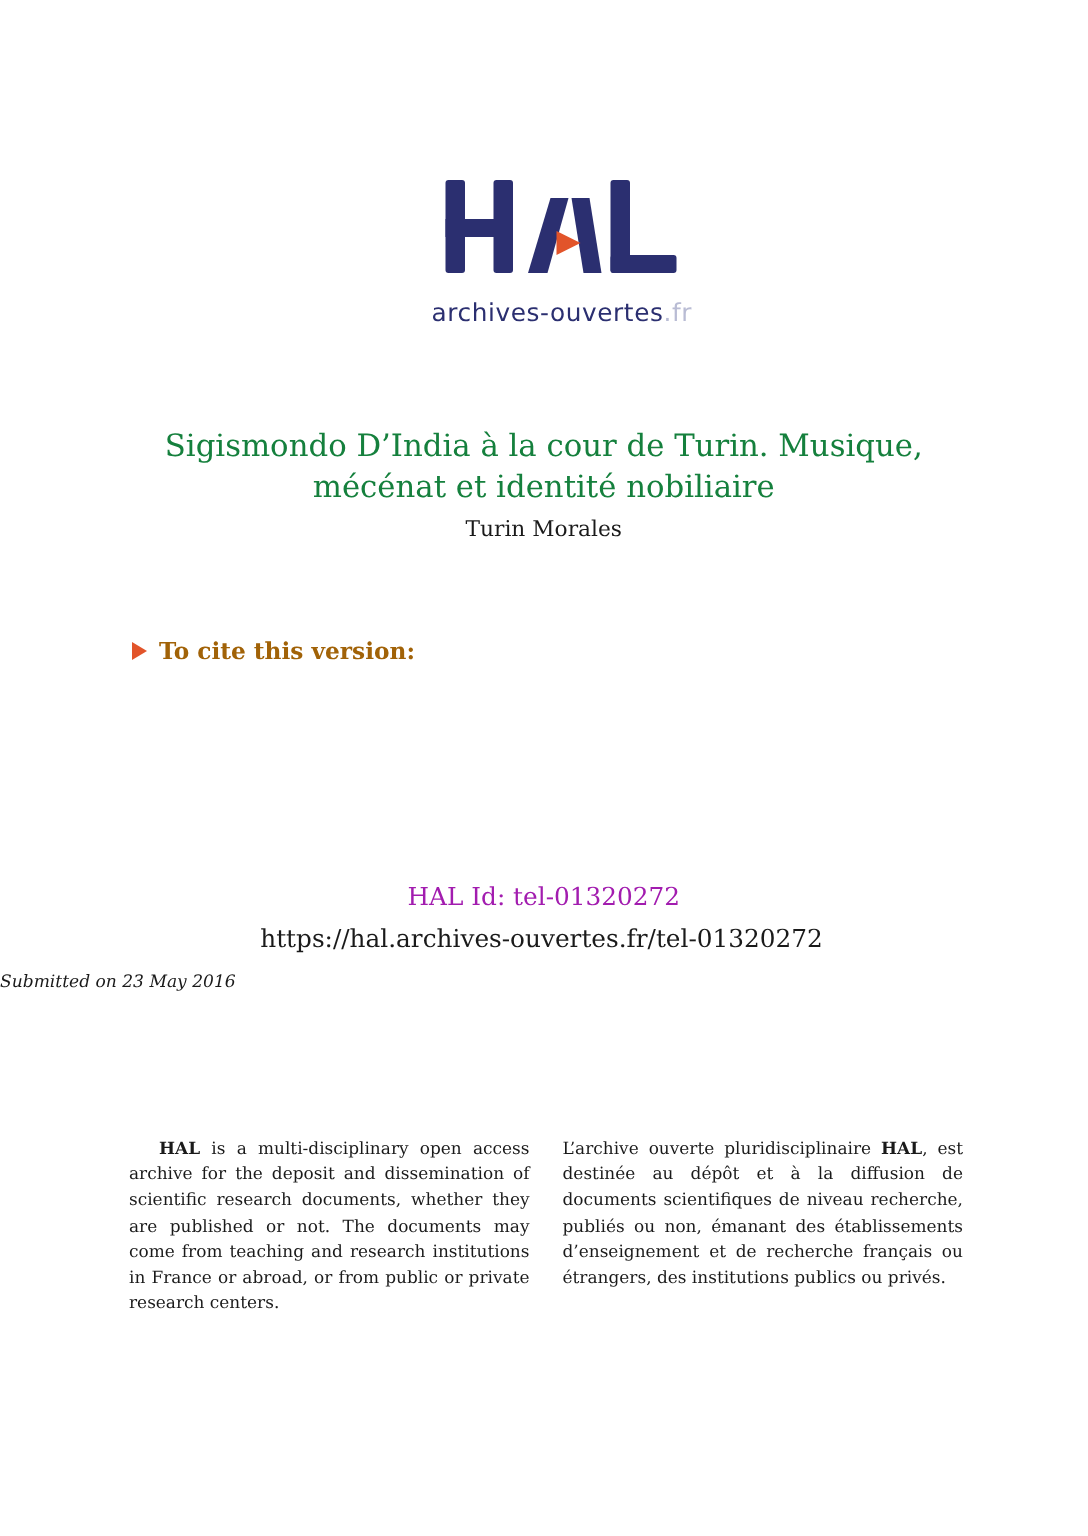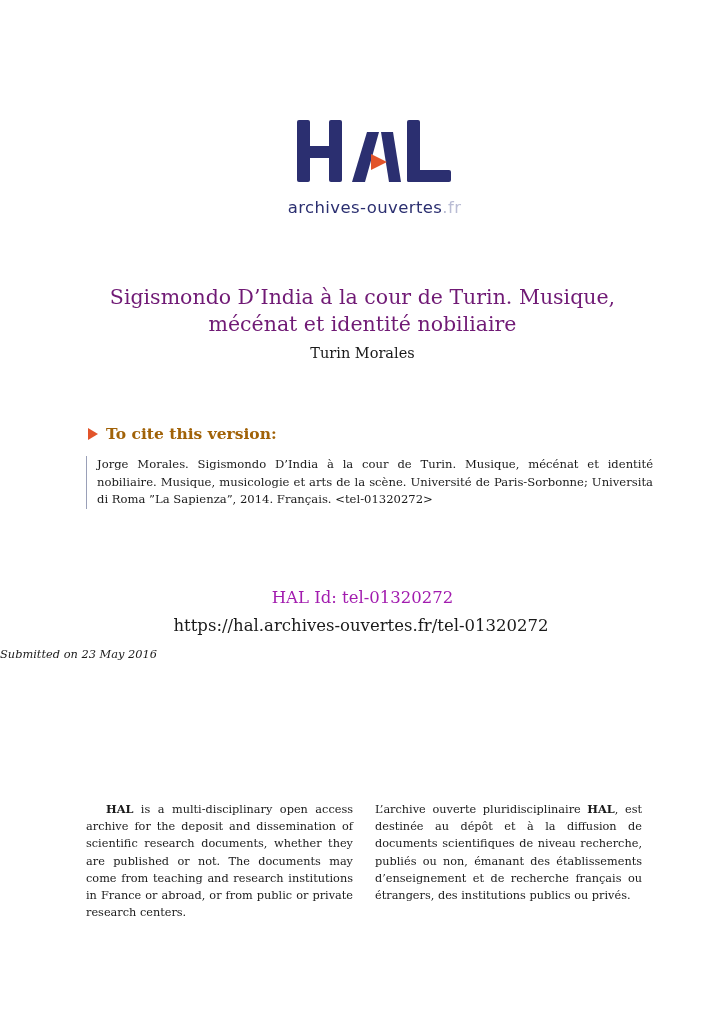--- a/index.html
+++ b/index.html
@@ -51,21 +51,21 @@
   
   .title {
     position: absolute;
     top: 284px;
     left: 80px;
     width: 565px;
     text-align: center;
     font-size: 20.5px;
     line-height: 27px;
     font-family: "DejaVu Serif", serif;
-    color: #701a75;
+    color: #15803d;
   }
   .authors {
     position: absolute;
     top: 345px;
     left: 80px;
     width: 565px;
     text-align: center;
     font-size: 14.5px;
     font-family: "DejaVu Serif", serif;
     color: #1a1a1a;
@@ -135,21 +135,20 @@
   }
 
   
   .cols {
     position: absolute;
     top: 757px;
     left: 86px;
     width: 556px;
     display: flex;
     gap: 22px;
-    margin-top: 44px;
   }
   .col {
     width: 267px;
     font-family: "DejaVu Serif", serif;
     font-size: 11.3px;
     line-height: 17.2px;
     text-align: justify;
     color: #1a1a1a;
     text-justify: inter-word;
   }
@@ -184,21 +183,20 @@
     <div class="logo-sub"><span>archives-ouvertes</span><span class="fr">.fr</span></div>
   </div>
 
   <div class="title">Sigismondo D’India à la cour de Turin. Musique, mécénat et identité nobiliaire</div>
   <div class="authors">Turin Morales</div>
 
   <div class="cite-head">
     <span class="tri"></span>
     <span>To cite this version:</span>
   </div>
-  <div class="cite-body">Jorge Morales. Sigismondo D’India à la cour de Turin. Musique, mécénat et identité nobiliaire. Musique, musicologie et arts de la scène. Université de Paris-Sorbonne; Universita di Roma ”La Sapienza”, 2014. Français. &lt;tel-01320272&gt;</div>
 
   <div class="halid">HAL Id: tel-01320272</div>
   <div class="halurl">https://hal.archives-ouvertes.fr/tel-01320272</div>
   <div class="submitted">Submitted on 23 May 2016</div>
 
   <div class="cols">
     <div class="col">
       <span class="lead"><b>HAL</b></span><span> is a multi-disciplinary open access archive for the deposit and dissemination of scientific research documents, whether they are published or not. The documents may come from teaching and research institutions in France or abroad, or from public or private research centers.</span>
     </div>
     <div class="col">

